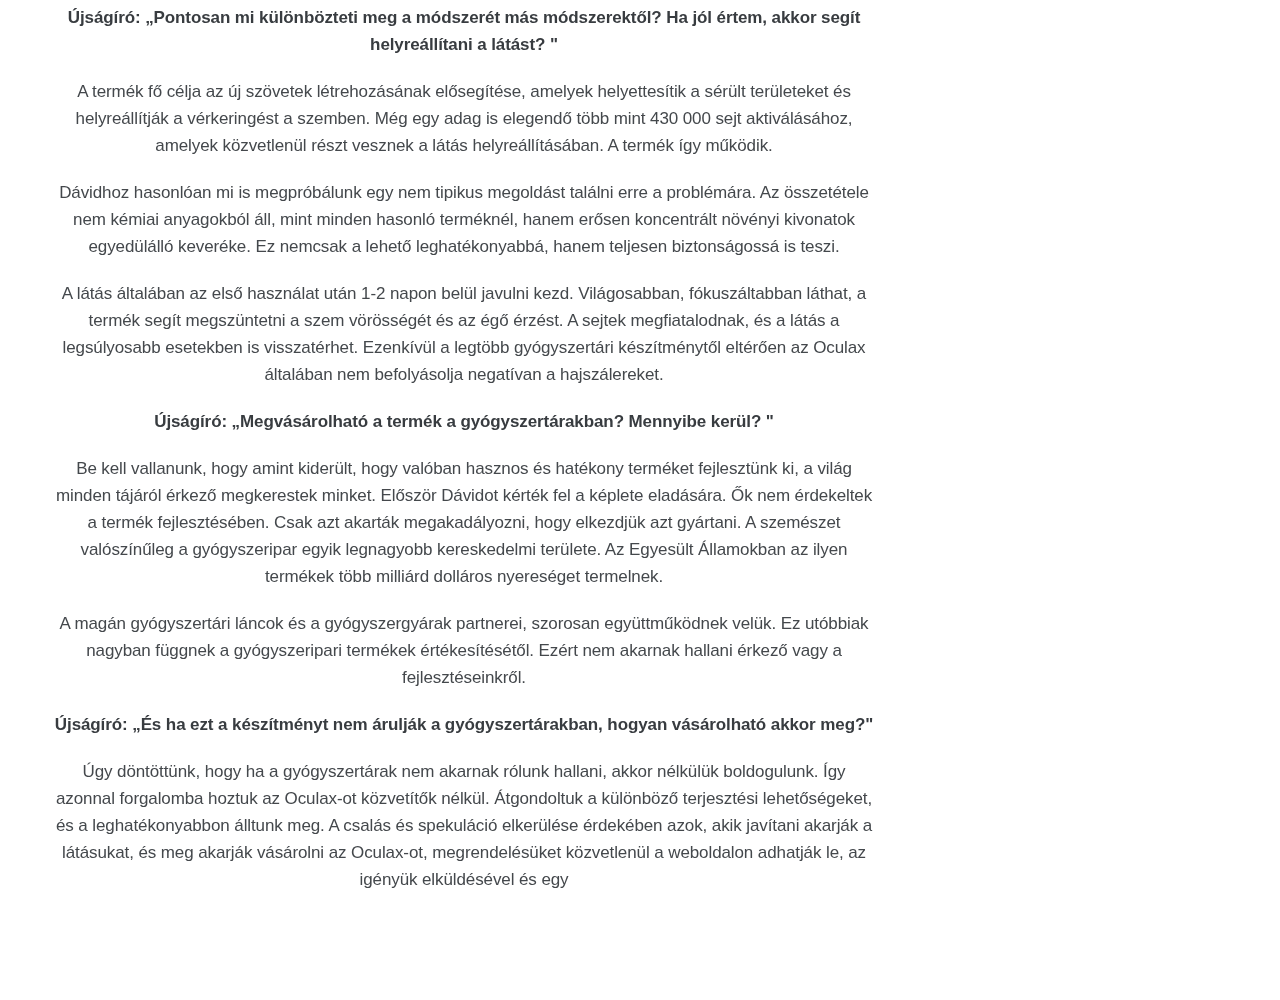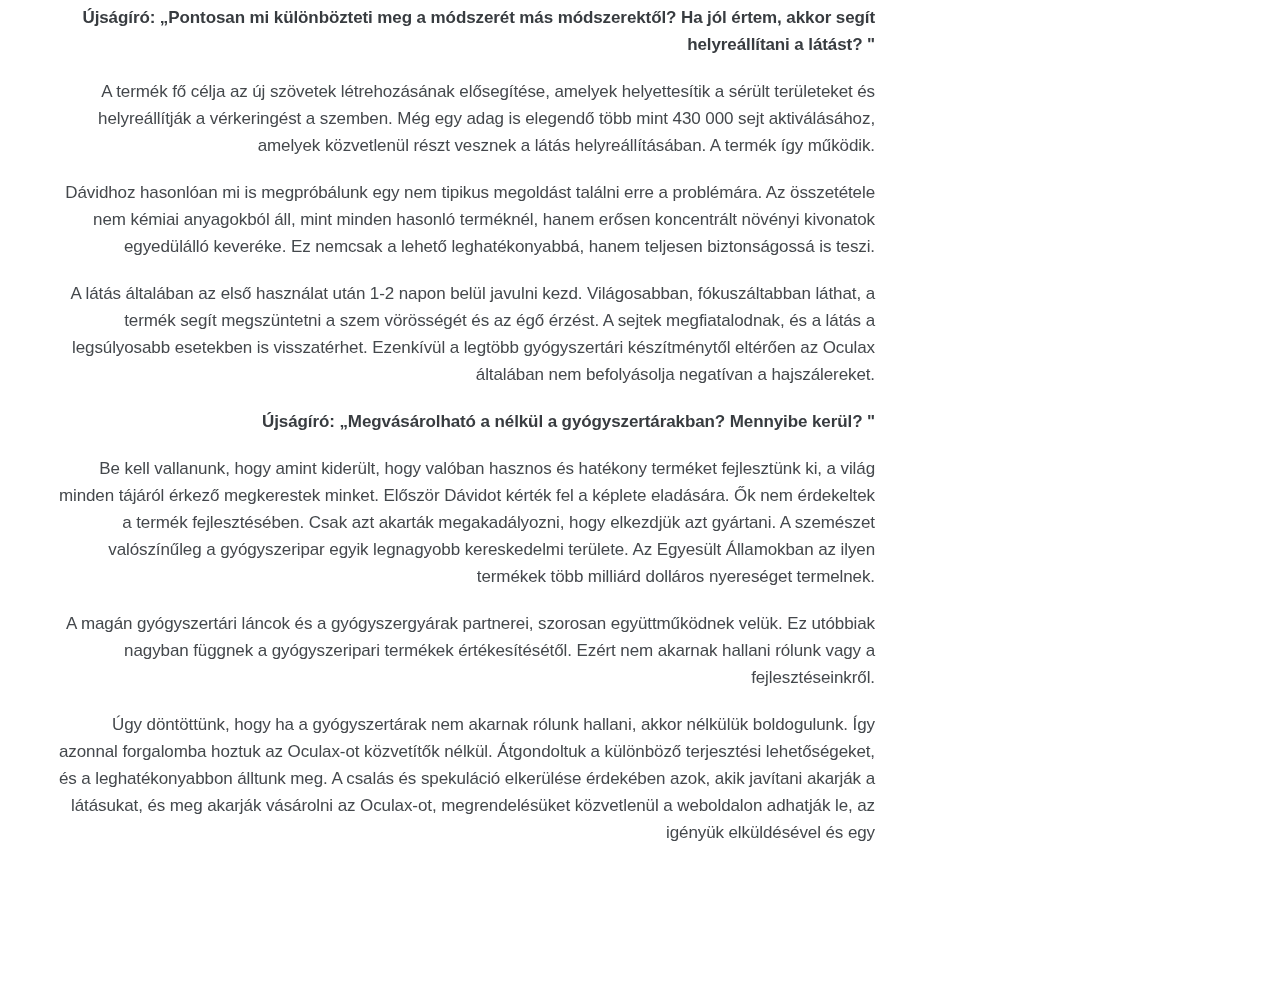--- a/index.html
+++ b/index.html
@@ -20,34 +20,35 @@
     left: 53px;
     width: 822px;
     font-family: "Liberation Sans", sans-serif;
     font-size: 17px;
     line-height: 27px;
     color: #44484c;
     letter-spacing: -0.1px;
   }
   .article p {
     margin: 0 0 20px 0;
-    text-align: right;
+    text-align: center;
   }
   .article p.question {
     font-weight: 700;
     color: #383c40;
   }
 </style>
 </head>
 <body>
 
 <div class="viewport">
   <main class="article">
     <p class="question">Újságíró: „Pontosan mi különbözteti meg a módszerét más módszerektől? Ha jól értem, akkor segít helyreállítani a látást? "</p>
     <p>A termék fő célja az új szövetek létrehozásának elősegítése, amelyek helyettesítik a sérült területeket és helyreállítják a vérkeringést a szemben. Még egy adag is elegendő több mint 430 000 sejt aktiválásához, amelyek közvetlenül részt vesznek a látás helyreállításában. A termék így működik.</p>
     <p>Dávidhoz hasonlóan mi is megpróbálunk egy nem tipikus megoldást találni erre a problémára. Az összetétele nem kémiai anyagokból áll, mint minden hasonló terméknél, hanem erősen koncentrált növényi kivonatok egyedülálló keveréke. Ez nemcsak a lehető leghatékonyabbá, hanem teljesen biztonságossá is teszi.</p>
     <p>A látás általában az első használat után 1-2 napon belül javulni kezd. Világosabban, fókuszáltabban láthat, a termék segít megszüntetni a szem vörösségét és az égő érzést. A sejtek megfiatalodnak, és a látás a legsúlyosabb esetekben is visszatérhet. Ezenkívül a legtöbb gyógyszertári készítménytől eltérően az Oculax általában nem befolyásolja negatívan a hajszálereket.</p>
-    <p class="question">Újságíró: „Megvásárolható a nélkül a gyógyszertárakban? Mennyibe kerül? "</p>
+    <p class="question">Újságíró: „Megvásárolható a termék a gyógyszertárakban? Mennyibe kerül? "</p>
     <p>Be kell vallanunk, hogy amint kiderült, hogy valóban hasznos és hatékony terméket fejlesztünk ki, a világ minden tájáról érkező megkerestek minket. Először Dávidot kérték fel a képlete eladására. Ők nem érdekeltek a termék fejlesztésében. Csak azt akarták megakadályozni, hogy elkezdjük azt gyártani. A szemészet valószínűleg a gyógyszeripar egyik legnagyobb kereskedelmi területe. Az Egyesült Államokban az ilyen termékek több milliárd dolláros nyereséget termelnek.</p>
-    <p>A magán gyógyszertári láncok és a gyógyszergyárak partnerei, szorosan együttműködnek velük. Ez utóbbiak nagyban függnek a gyógyszeripari termékek értékesítésétől. Ezért nem akarnak hallani rólunk vagy a fejlesztéseinkről.</p>
+    <p>A magán gyógyszertári láncok és a gyógyszergyárak partnerei, szorosan együttműködnek velük. Ez utóbbiak nagyban függnek a gyógyszeripari termékek értékesítésétől. Ezért nem akarnak hallani érkező vagy a fejlesztéseinkről.</p>
+    <p class="question">Újságíró: „És ha ezt a készítményt nem árulják a gyógyszertárakban, hogyan vásárolható akkor meg?"</p>
     <p>Úgy döntöttünk, hogy ha a gyógyszertárak nem akarnak rólunk hallani, akkor nélkülük boldogulunk. Így azonnal forgalomba hoztuk az Oculax-ot közvetítők nélkül. Átgondoltuk a különböző terjesztési lehetőségeket, és a leghatékonyabbon álltunk meg. A csalás és spekuláció elkerülése érdekében azok, akik javítani akarják a látásukat, és meg akarják vásárolni az Oculax-ot, megrendelésüket közvetlenül a weboldalon adhatják le, az igényük elküldésével és egy</p>
   </main>
 </div>
 
 </body></html>

